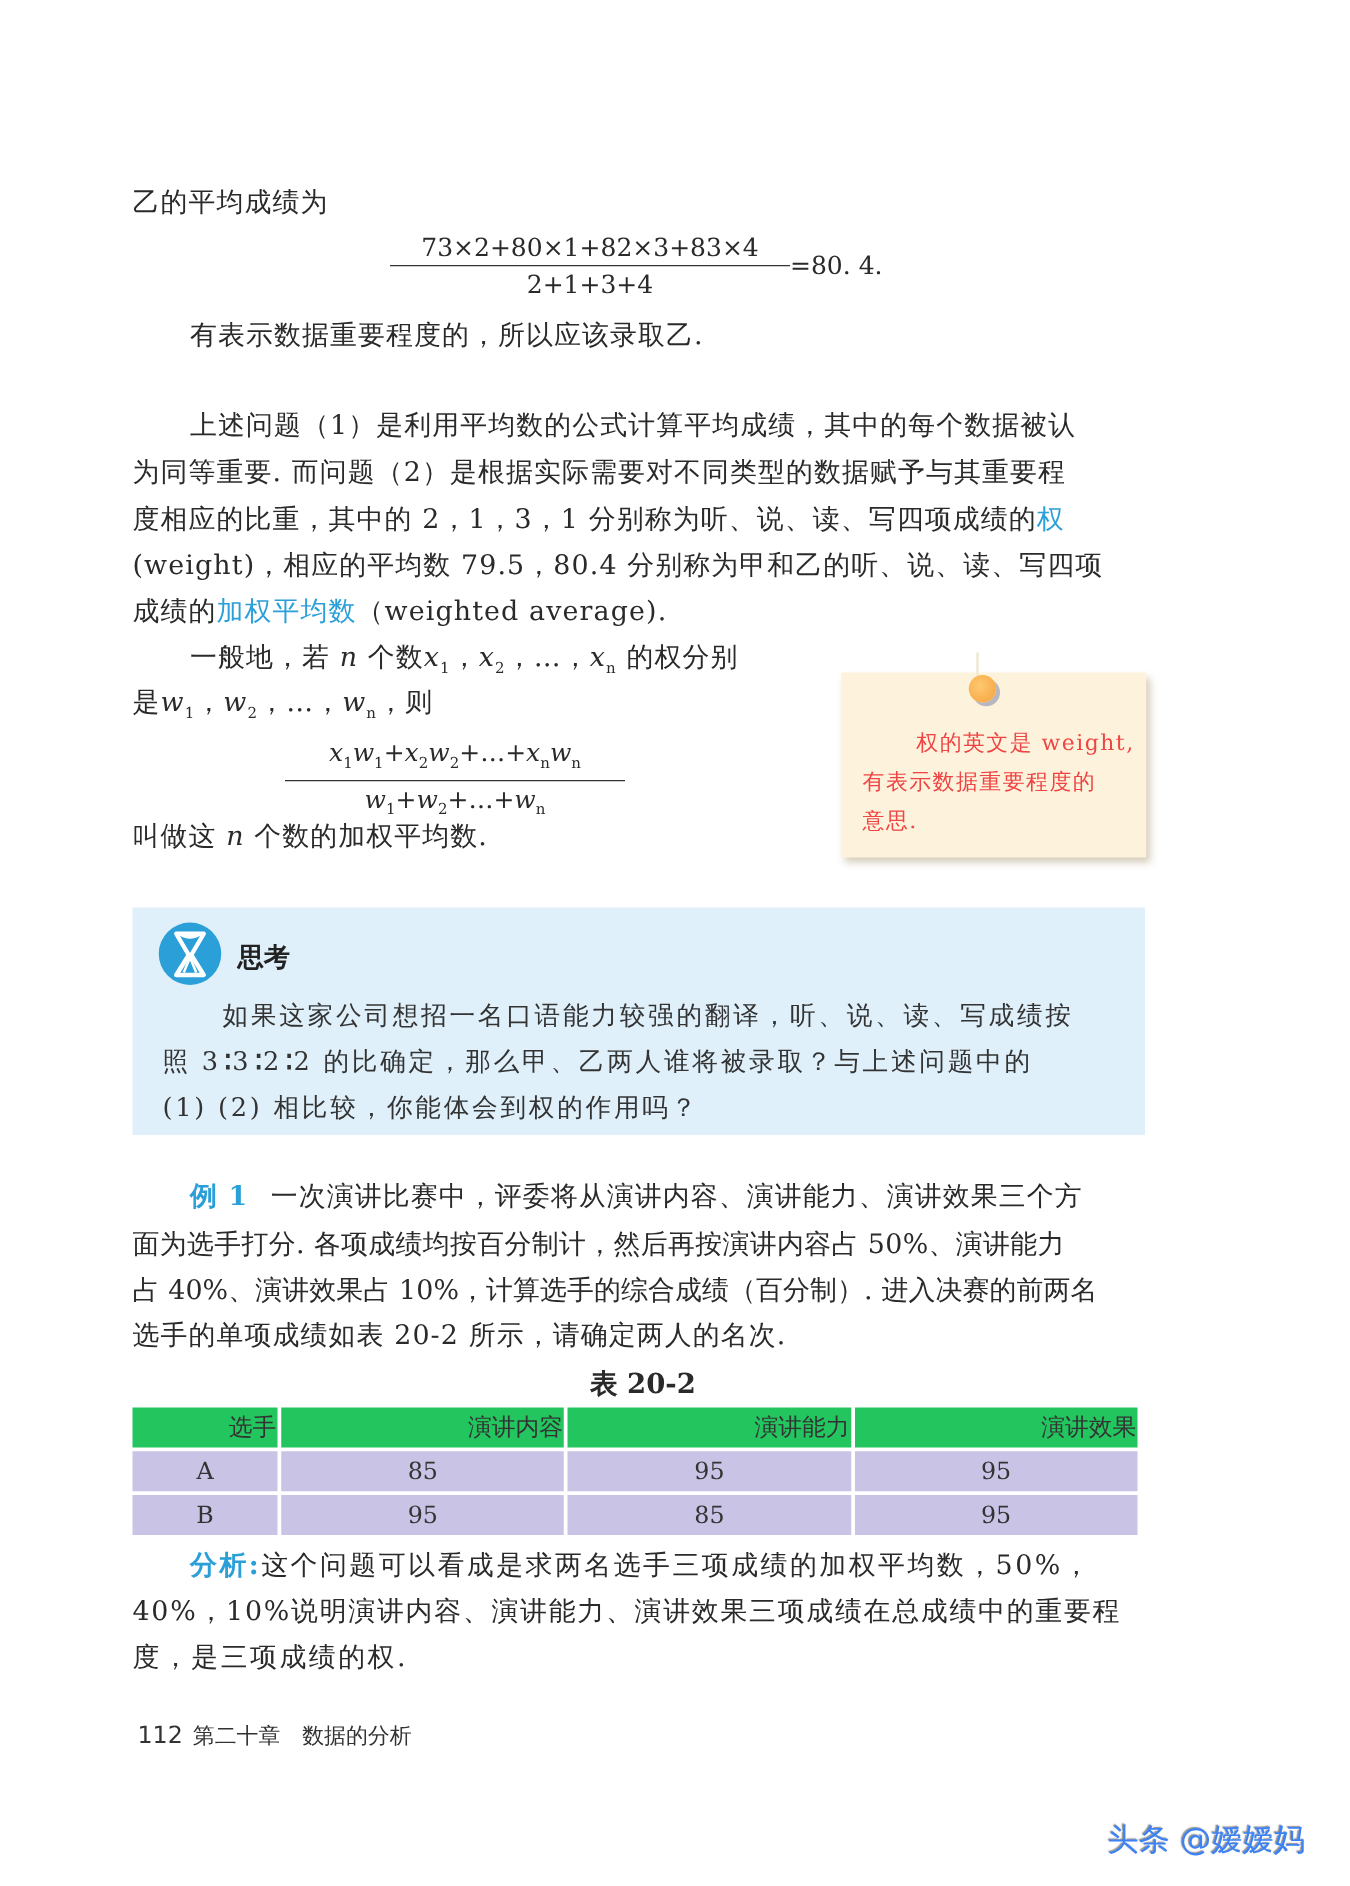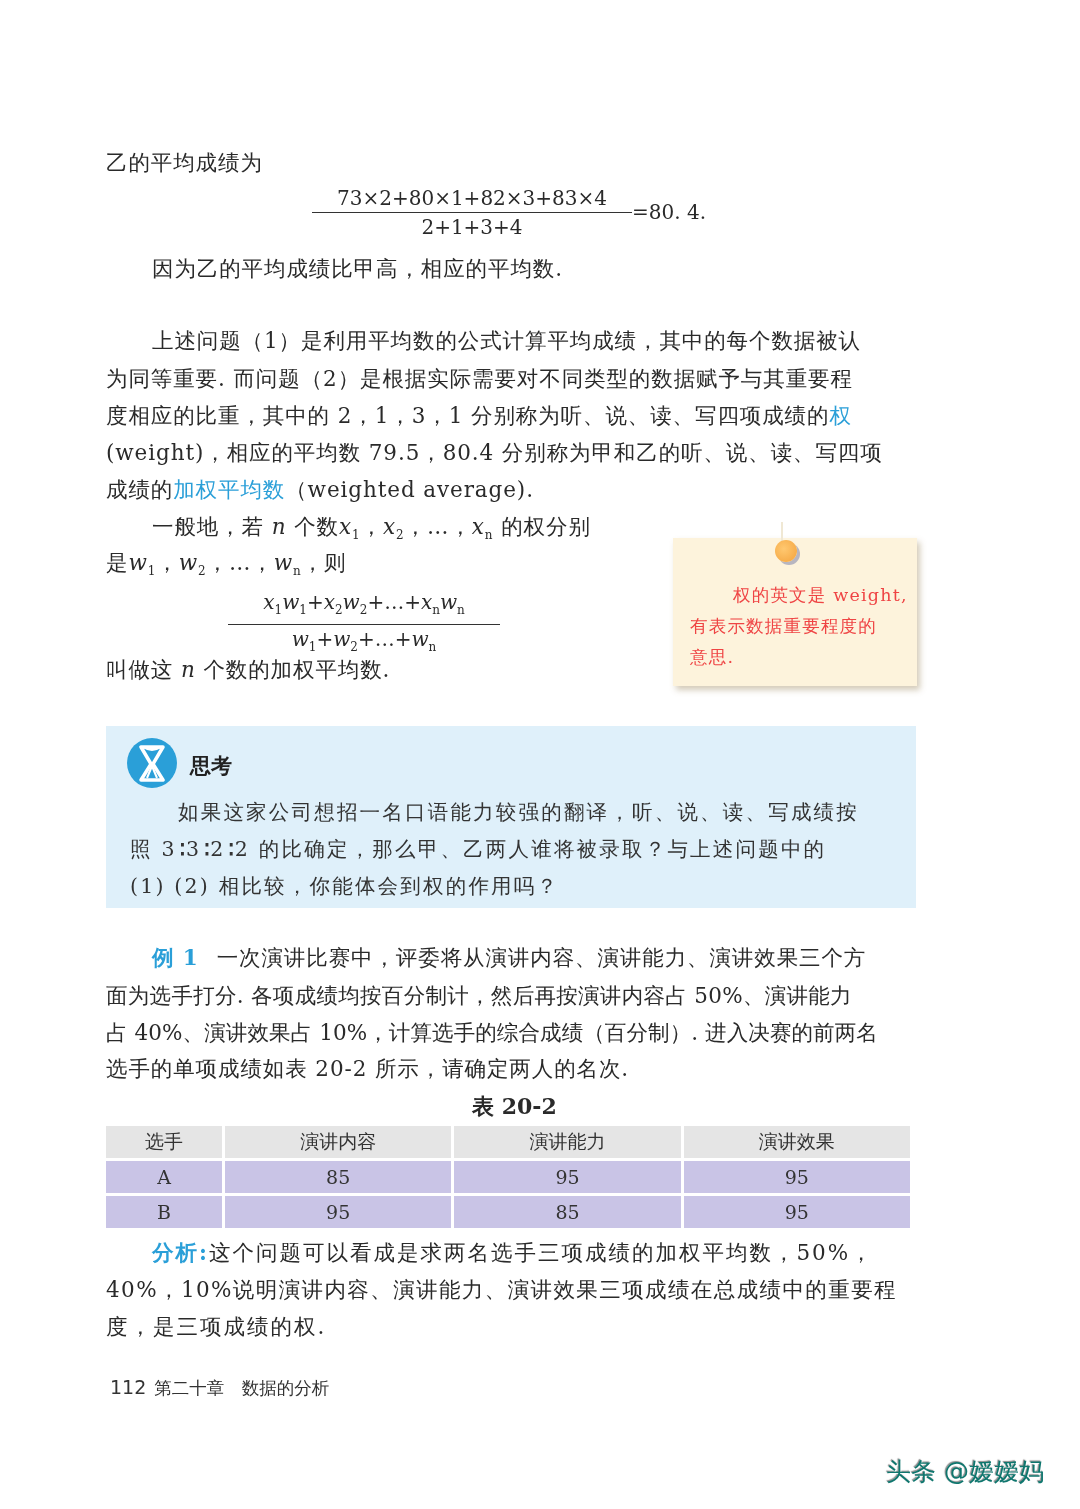--- a/index.html
+++ b/index.html
@@ -26,38 +26,38 @@
   .note-text { position:absolute; font-size:17.5px; letter-spacing:1.2px; line-height:31px; color:#ef4444; white-space:nowrap; }
 
   .think {
     position:absolute; left:106px; top:726px; width:810px; height:182px; background:#dff0fa;
   }
   .think-icon { position:absolute; left:127px; top:738px; width:50px; height:50px; border-radius:50%; background:#2a9fd8; }
   .think-title { position:absolute; left:190px; top:752px; font-size:21px; font-weight:bold; font-family:"DejaVu Sans", sans-serif; color:#222; }
   .think-line { position:absolute; font-size:20.5px; letter-spacing:2.2px; line-height:30px; white-space:nowrap; color:#333; }
 
   table.t { position:absolute; left:106px; top:1126px; width:810px; border-collapse:separate; border-spacing:3px 3px; margin:-3px; font-size:19px; }
-  table.t th { background:#e5e5e5; font-weight:normal; height:30px; text-align:center; color:#333; }
+  table.t th { background:#22c55e; font-weight:normal; height:30px; text-align:right; color:#333; }
   table.t td { background:#c9c4e6; height:30px; text-align:center; color:#333; }
 
   .caption { position:absolute; left:472px; top:1092px; font-size:22px; font-weight:bold; }
   .footer { position:absolute; left:110px; top:1376px; font-size:17.5px; font-family:"DejaVu Sans", sans-serif; color:#333; white-space:nowrap; }
   .footer .pg { font-size:19px; margin-right:8px; }
-  .watermark { position:absolute; left:886px; top:1455px; font-size:25px; font-family:"DejaVu Sans", sans-serif; color:#0f766e; text-shadow: 1px 1px 1px #fff, -1px -1px 1px #888; white-space:nowrap; }
+  .watermark { position:absolute; left:886px; top:1455px; font-size:25px; font-family:"DejaVu Sans", sans-serif; color:#3b82f6; text-shadow: 1px 1px 1px #fff, -1px -1px 1px #888; white-space:nowrap; }
 </style>
 </head>
 <body>
 
 <div class="line" style="left:106px; top:148px;">乙的平均成绩为</div>
 <div class="frac" style="left:312px; top:184px; width:320px;">
   <div class="num">73×2+80×1+82×3+83×4</div>
   <div class="den">2+1+3+4</div>
 </div>
 <div class="frac-eq" style="left:632px; top:200px;">=80. 4.</div>
-<div class="line" style="left:152px; top:254px;">因为乙的平均成绩比甲高，相应的平均数.</div>
+<div class="line" style="left:152px; top:254px;">有表示数据重要程度的，所以应该录取乙.</div>
 
 <div class="line" style="left:152px; top:326px;">上述问题（1）是利用平均数的公式计算平均成绩，其中的每个数据被认</div>
 <div class="line" style="left:106px; top:364px;">为同等重要. 而问题（2）是根据实际需要对不同类型的数据赋予与其重要程</div>
 <div class="line" style="left:106px; top:401px;">
   <span>度相应的比重，其中的 2，1，3，1 分别称为听、说、读、写四项成绩的</span><span class="blue">权</span>
 </div>
 <div class="line" style="left:106px; top:438px;">(weight)，相应的平均数 79.5，80.4 分别称为甲和乙的听、说、读、写四项</div>
 <div class="line" style="left:106px; top:475px;">
   <span>成绩的</span><span class="blue">加权平均数</span><span>（weighted average).</span>
 </div>

